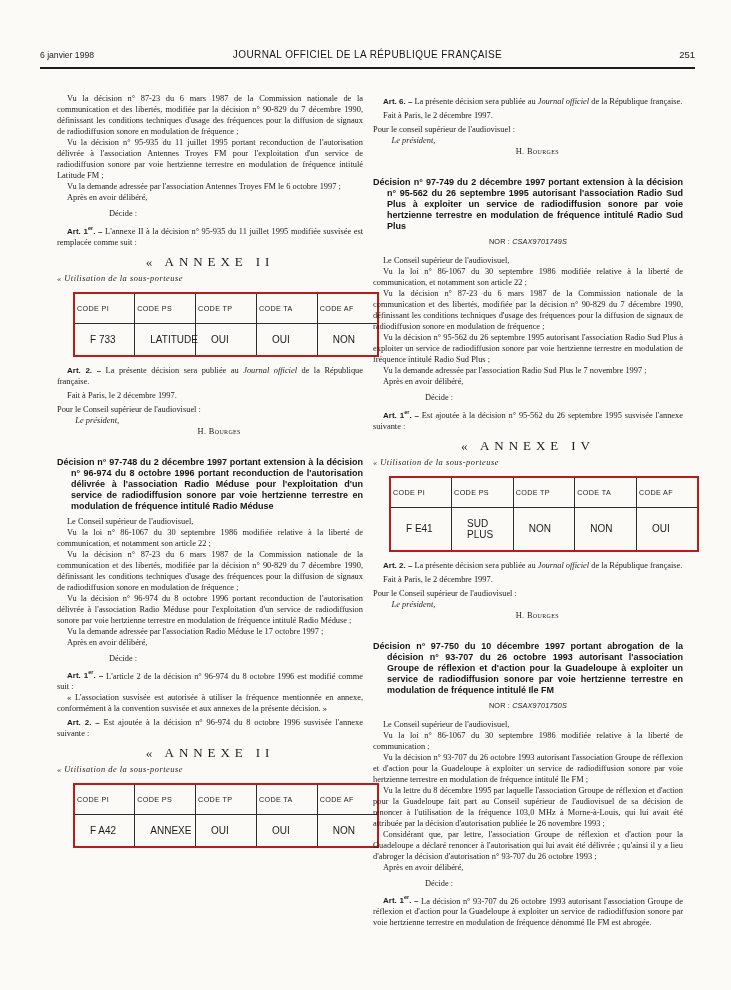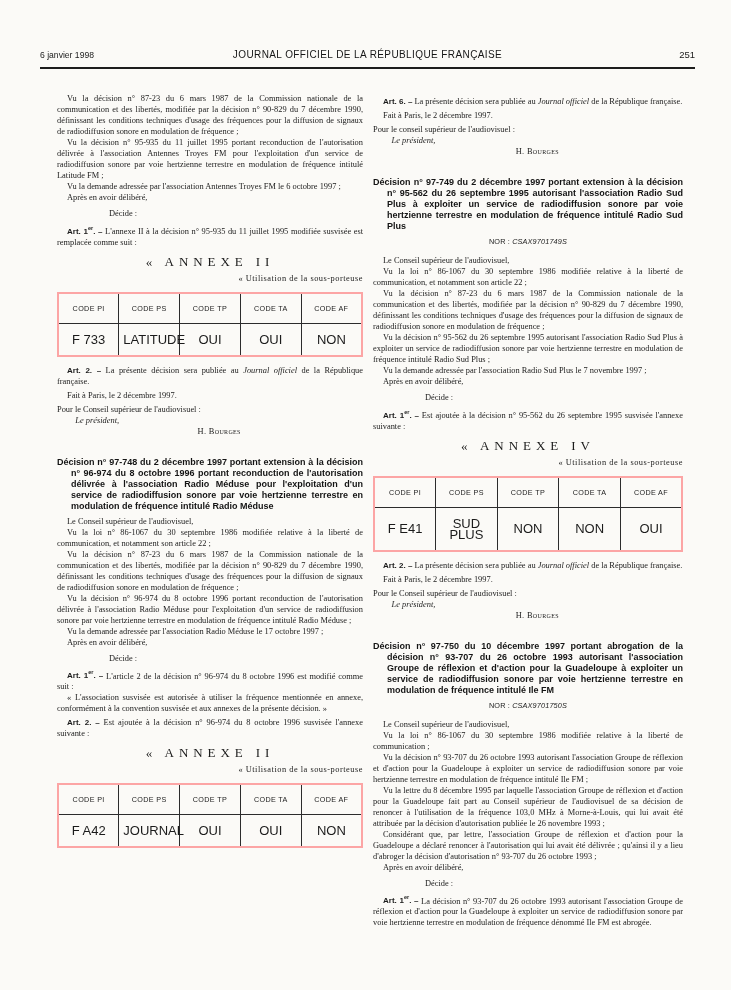--- a/index.html
+++ b/index.html
@@ -30,33 +30,33 @@
   .para i { }
   .decide { margin:5px 0 4px 52px; }
   .dheading { font-family:"Liberation Sans",sans-serif; font-weight:bold;
               font-size:9px; line-height:11px; margin:20px 0 4px;
               padding-left:14px; text-indent:-14px; text-align:justify; color:#141414; }
   .nor { text-align:center; font-family:"Liberation Sans",sans-serif;
          font-size:7.3px; margin:3px 0 8px; letter-spacing:.02em; }
   .nor i { font-style:italic; }
   .annexe { text-align:center; text-indent:0; letter-spacing:.38em;
             font-size:13px; margin:8px 0 6px; }
-  .annexe-sub { text-align:right; letter-spacing:.06em; margin:0 0 8px; }
+  .annexe-sub { text-align:left; font-style:italic; letter-spacing:.06em; margin:0 0 8px; }
   .sig { margin:3px 0 7px; }
   .sig-intro { }
   .sig-role { font-style:italic; padding-left:6%; }
   .sig-name { text-align:center; padding-left:6%; font-variant:small-caps; letter-spacing:.04em; }
 
   
-  .atable { width:100%; border-collapse:collapse; border:2px solid #fca5a5;
-            margin:2px 0 8px; font-family:"Liberation Sans",sans-serif;
-            text-align:center; table-layout:fixed; }
+  .atable { width:100%; border-collapse:collapse; border:2px solid #b91c1c;
+            margin:2px 16px 8px; font-family:"Liberation Sans",sans-serif;
+            text-align:left; table-layout:fixed; }
   .atable th { border:1px solid #2c2c2c; font-weight:normal; font-size:7.2px;
                letter-spacing:.05em; padding:9px 2px; }
-  .atable td { border:1px solid #2c2c2c; font-size:13px; padding:10px 4px; }
+  .atable td { border:1px solid #2c2c2c; font-size:10px; padding:10px 15px; }
 </style>
 </head>
 <body>
 
 <div class="page">
   <header class="hdr">
     <span class="hdr-date">6 janvier 1998</span>
     <span class="hdr-title">JOURNAL OFFICIEL DE LA RÉPUBLIQUE FRANÇAISE</span>
     <span class="hdr-page">251</span>
   </header>
@@ -118,21 +118,21 @@
               <th>CODE PI</th>
               <th>CODE PS</th>
               <th>CODE TP</th>
               <th>CODE TA</th>
               <th>CODE AF</th>
             </tr>
           </thead>
           <tbody>
             <tr>
               <td>F A42</td>
-              <td>JOURNAL</td>
+              <td>ANNEXE</td>
               <td>OUI</td>
               <td>OUI</td>
               <td>NON</td>
             </tr>
           </tbody>
         </table>
       </section>
     <section class="col col-right">
         <p class="para spaced"><b>Art. 6. –</b> La présente décision sera publiée au <i>Journal officiel</i> de la République française.</p>
         <p class="para spaced">Fait à Paris, le 2 décembre 1997.</p>

